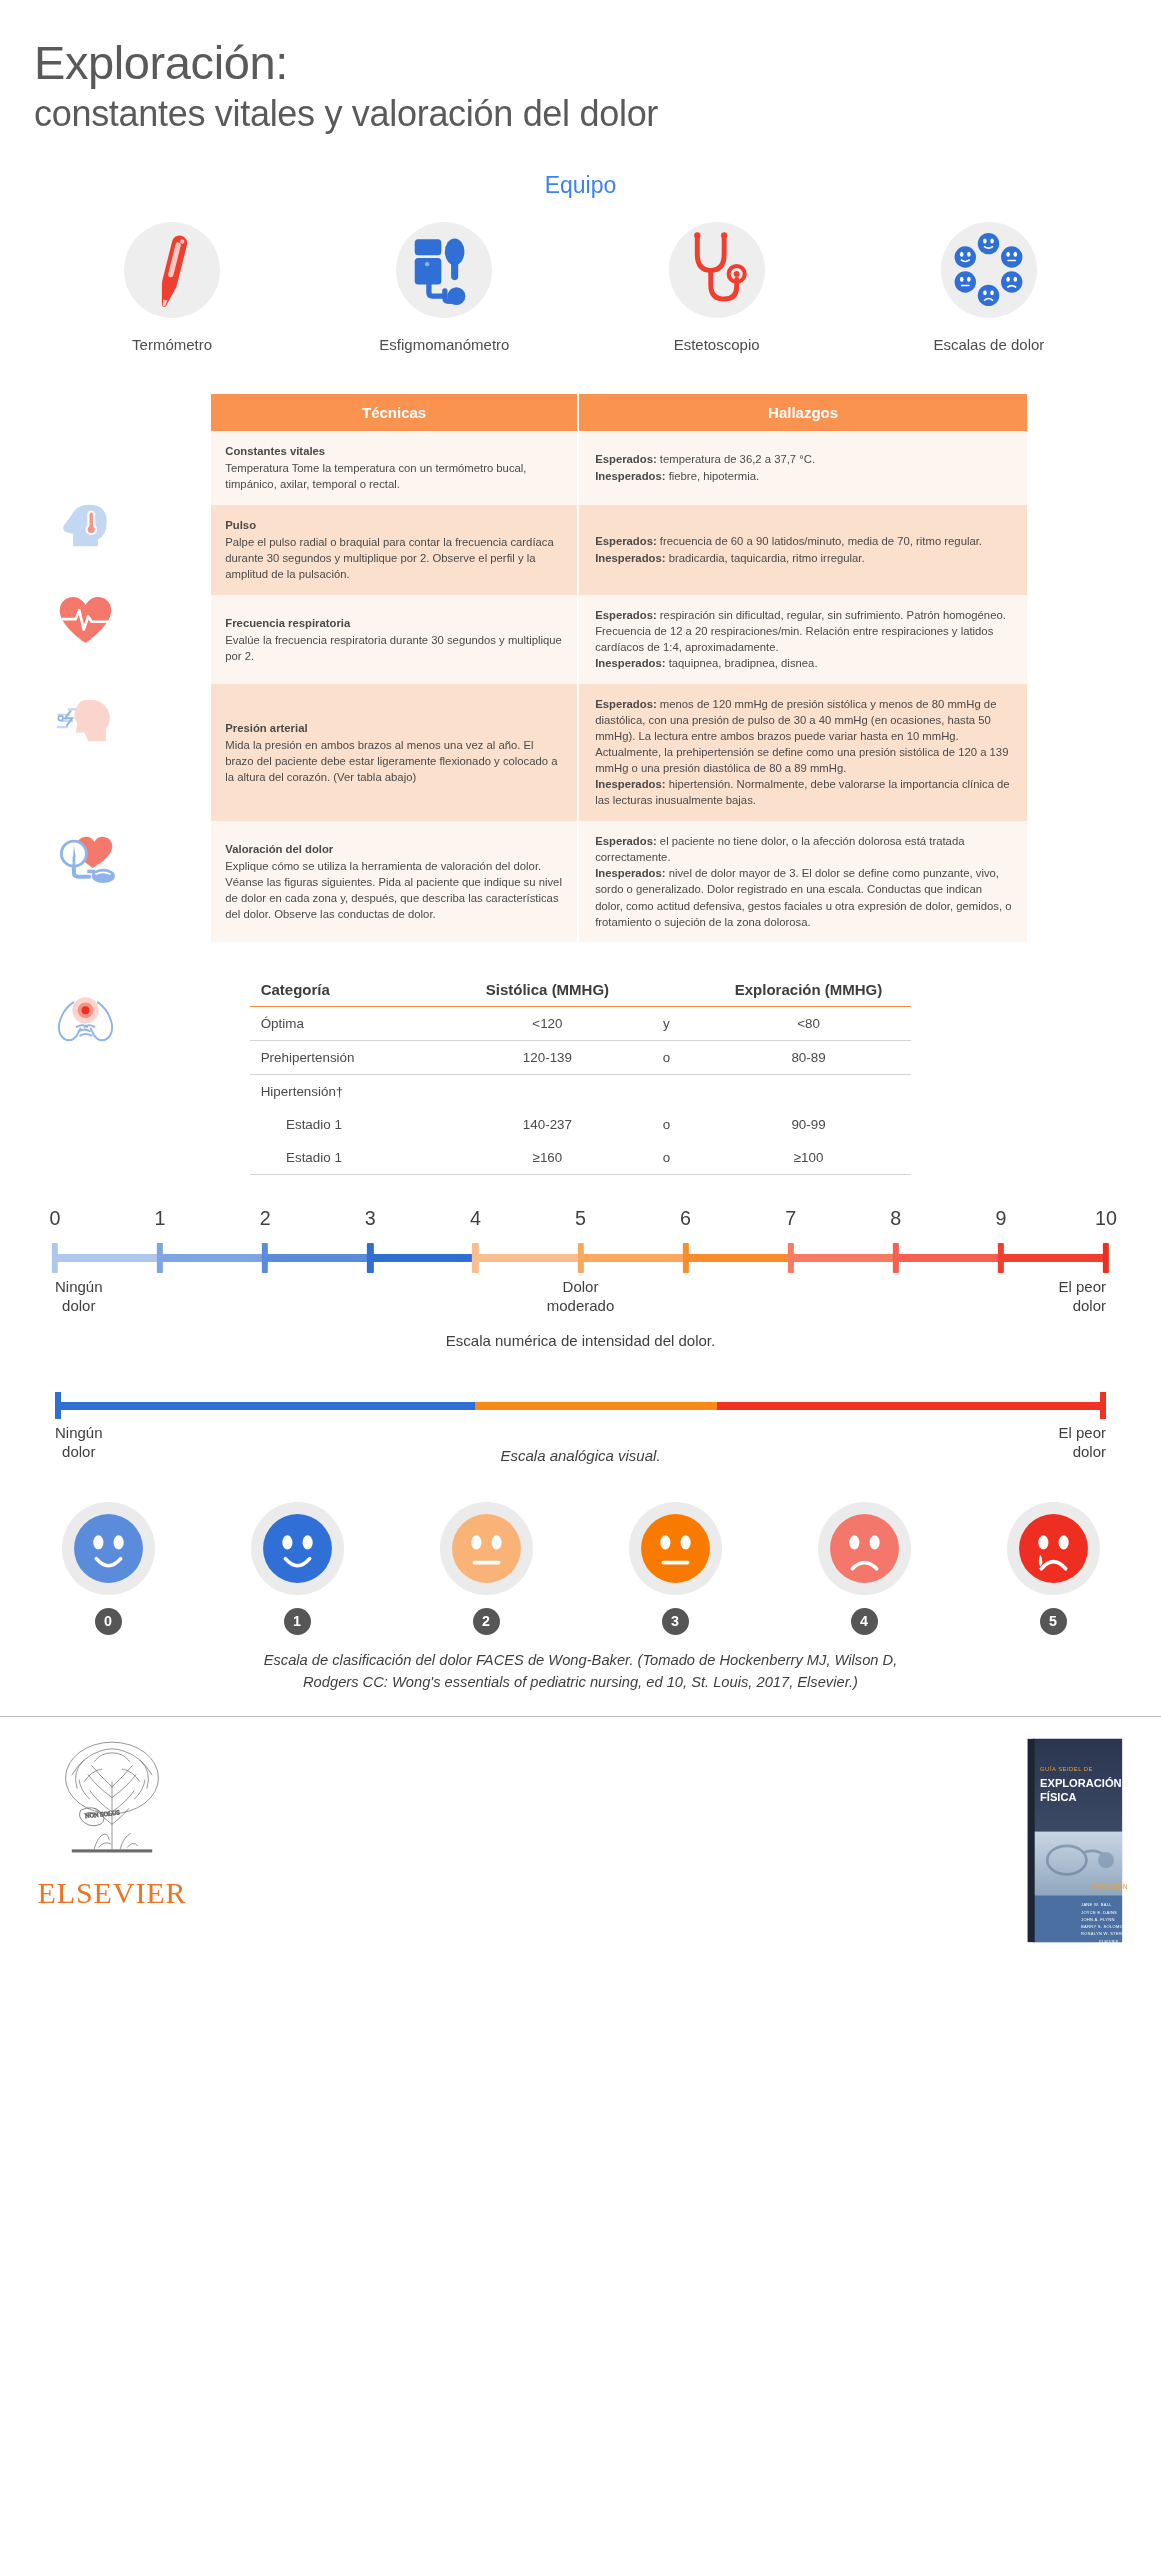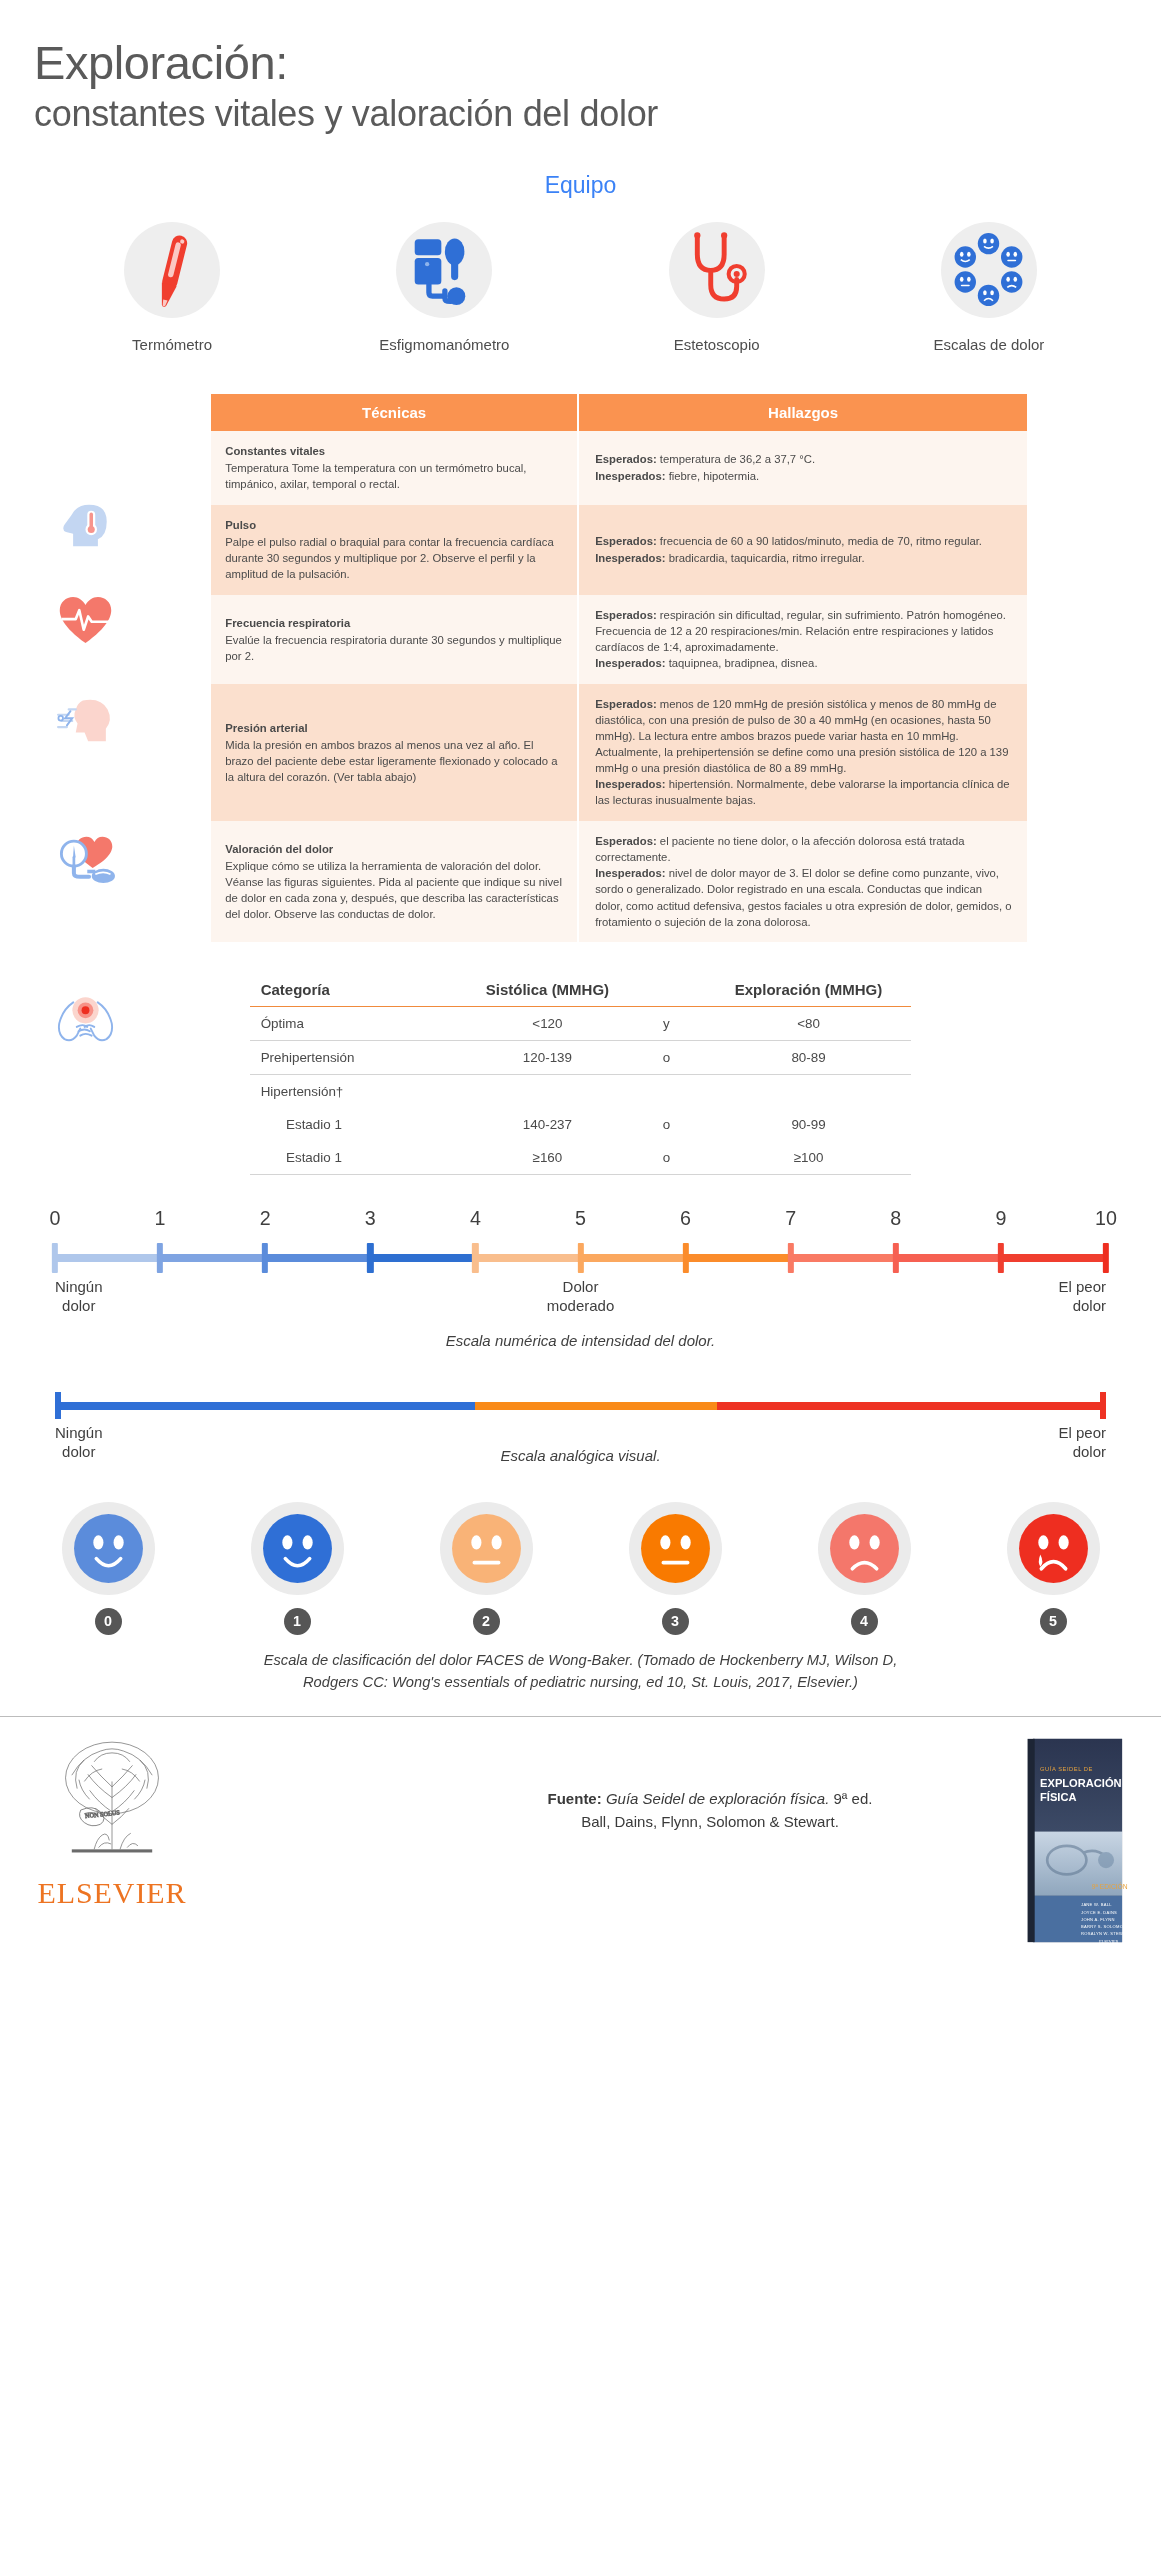--- a/index.html
+++ b/index.html
@@ -143,21 +143,21 @@
   .nrs-tick {
     position: absolute; top: 0; width: 6.3px; height: 30px;
     transform: translateX(-50%); border-radius: 0.9px;
   }
   .nrs-labels { position: relative; height: 50px; margin-top: 5.4px; }
   .nrs-labels div {
     position: absolute; font-size: 15px; color: #3f3f3f;
     line-height: 1.25; text-align: center;
   }
   .scale-caption {
-    text-align: center; font-style: italic; font-size: 15px;
+    text-align: center; font-size: 15px;
     color: #3f3f3f; margin-top: 3.6px;
   }
 
   
   .vas-wrap { margin-top: 43px; padding: 0 55px; position: relative; }
   .vas-bar { position: relative; height: 27px; }
   .vas-seg { position: absolute; top: 9.8px; height: 8px; }
   .vas-cap { position: absolute; top: 0; width: 6.3px; height: 27px; }
   .vas-labels { position: relative; height: 50px; margin-top: 5.4px; }
   .vas-labels div {
@@ -671,25 +671,20 @@
         <path d="M55 128 Q58 116 64 112 Q70 108 72 118"></path>
         <path d="M84 128 Q88 114 96 110"></path>
         <path d="M60 126 Q66 118 74 122"></path>
         <path d="M92 126 Q98 118 104 124"></path>
       </g>
       <rect x="30" y="128" width="90" height="3.5" fill="#6b6b6b"></rect>
     </svg>
     <div class="elsevier-word">ELSEVIER</div>
   </div>
 
-  <div class="source-text">
-    <span class="bold">Fuente:</span>
-    <span class="ital">Guía Seidel de exploración física.</span><span> 9ª ed.</span><br>
-    <span>Ball, Dains, Flynn, Solomon &amp; Stewart.</span>
-  </div>
 
   <div class="book-cover">
     <svg width="107" height="211" viewBox="0 0 120 236">
       <defs>
         <linearGradient id="bkTop" x1="0" y1="0" x2="0" y2="1">
           <stop offset="0%" stop-color="#2b3550"></stop>
             <stop offset="100%" stop-color="#3c4a66"></stop>
         </linearGradient>
         <linearGradient id="bkMid" x1="0" y1="0" x2="0" y2="1">
           <stop offset="0%" stop-color="#c9d6e4"></stop>

